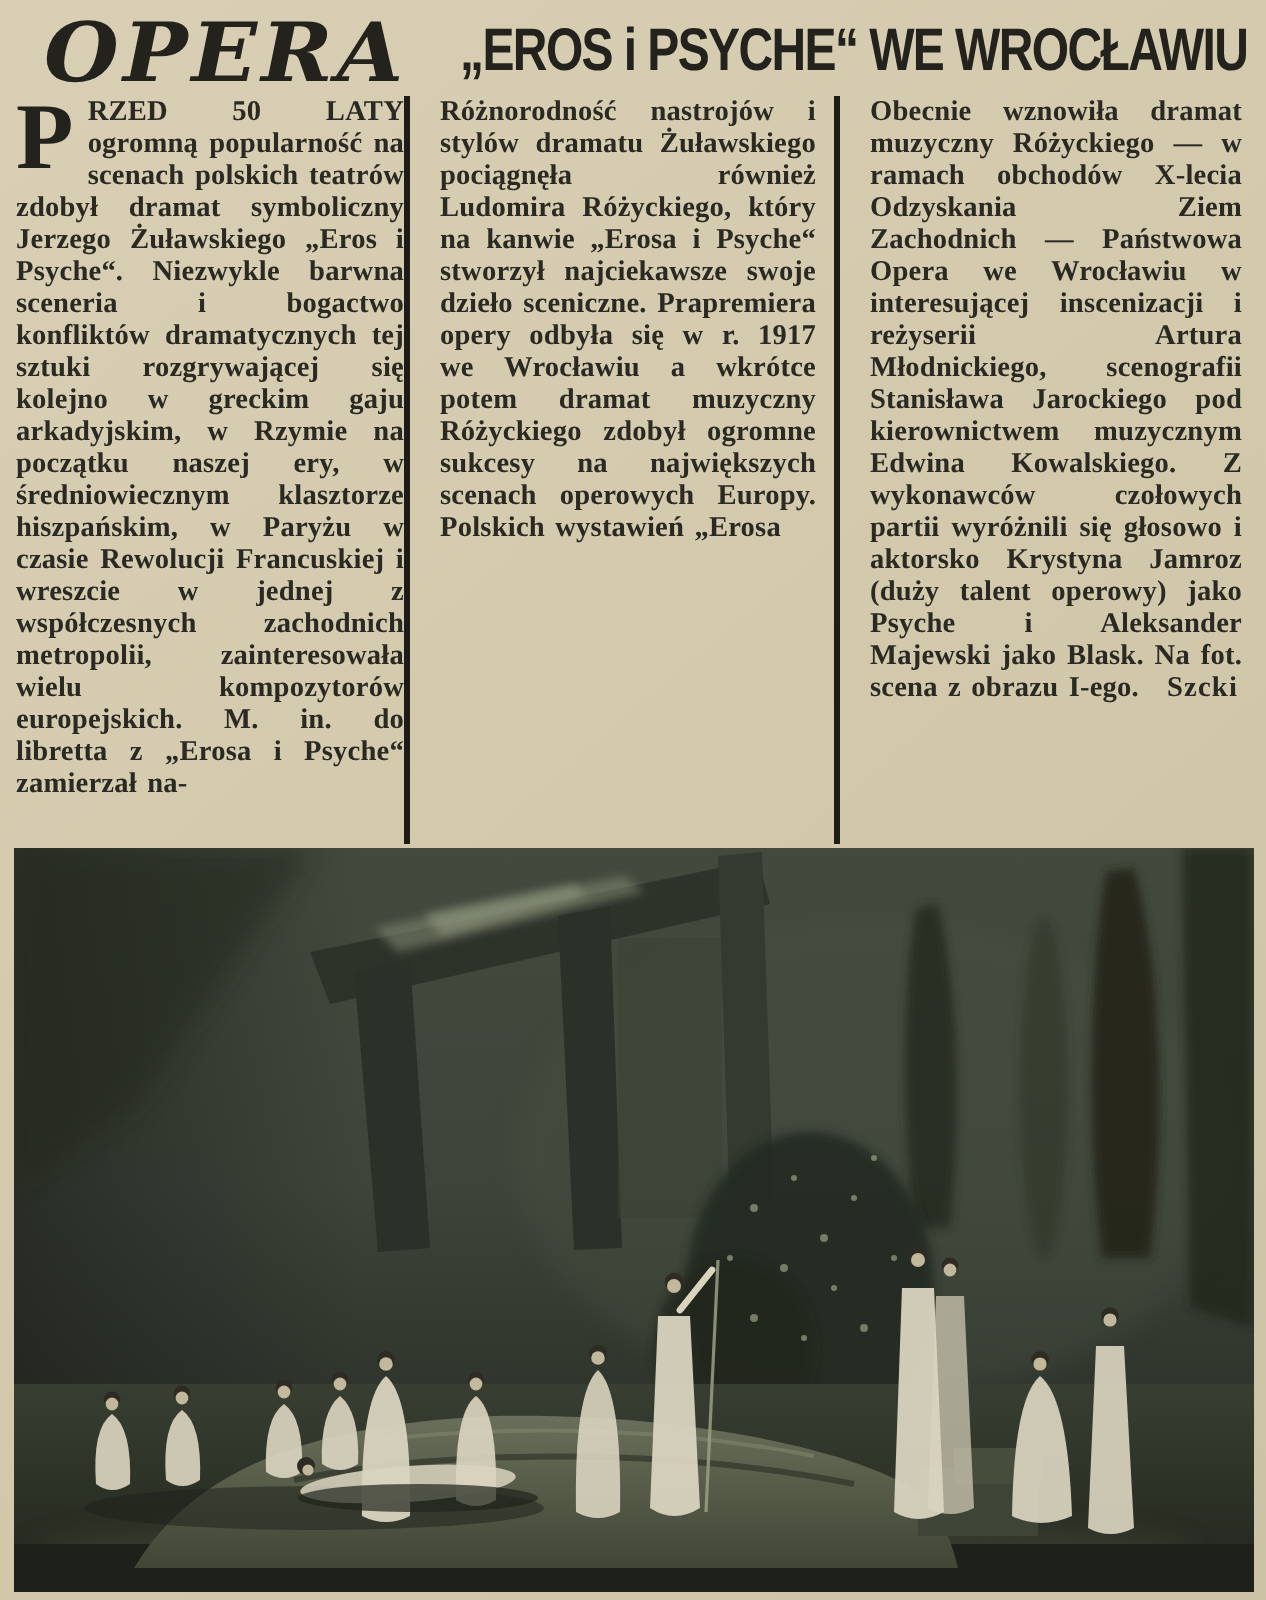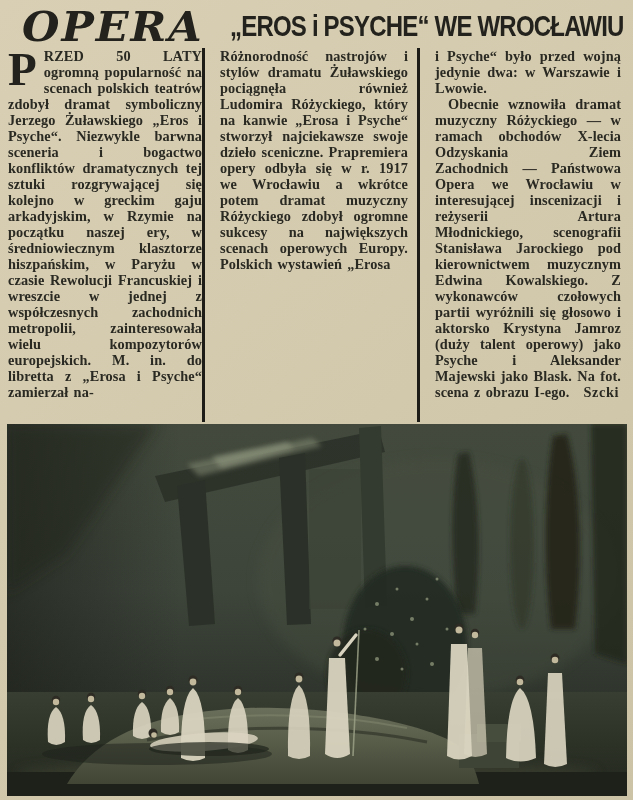--- a/index.html
+++ b/index.html
@@ -85,21 +85,20 @@
   <main class="columns">
     <div class="col c1">
       <p><span class="dropcap">P</span><span>RZED 50 LATY ogromną popularność na scenach polskich teatrów zdobył dramat symboliczny Jerzego Żuławskiego „Eros i Psyche“. Niezwykle barwna sceneria i bogactwo konfliktów dramatycznych tej sztuki rozgrywającej się kolejno w greckim gaju arkadyjskim, w Rzymie na początku naszej ery, w średniowiecznym klasztorze hiszpańskim, w Paryżu w czasie Rewolucji Francuskiej i wreszcie w jednej z współczesnych zachodnich metropolii, zainteresowała wielu kompozytorów europejskich. M. in. do libretta z „Erosa i Psyche“ zamierzał na-</span></p>
     </div>
     <div class="rule"></div>
     <div class="col c2">
       <p>Różnorodność nastrojów i stylów dramatu Żuławskiego pociągnęła również Ludomira Różyckiego, który na kanwie „Erosa i Psyche“ stworzył najciekawsze swoje dzieło sceniczne. Prapremiera opery odbyła się w r. 1917 we Wrocławiu a wkrótce potem dramat muzyczny Różyckiego zdobył ogromne sukcesy na największych scenach operowych Europy. Polskich wystawień „Erosa</p>
     </div>
     <div class="rule"></div>
     <div class="col c3">
-      <p>i Psyche“ było przed wojną jedynie dwa: w Warszawie i Lwowie.</p>
       <p><span>Obecnie wznowiła dramat muzyczny Różyckiego — w ramach obchodów X-lecia Odzyskania Ziem Zachodnich — Państwowa Opera we Wrocławiu w interesującej inscenizacji i reżyserii Artura Młodnickiego, scenografii Stanisława Jarockiego pod kierownictwem muzycznym Edwina Kowalskiego. Z wykonawców czołowych partii wyróżnili się głosowo i aktorsko Krystyna Jamroz (duży talent operowy) jako Psyche i Aleksander Majewski jako Blask. Na fot. scena z obrazu I-ego.</span><span class="signature">Szcki</span></p>
     </div>
   </main>
 
   <figure class="photo">
     <svg viewBox="0 0 620 372" xmlns="http://www.w3.org/2000/svg">
       <defs>
         <linearGradient id="gBase" x1="0" y1="0" x2="0" y2="1">
           <stop offset="0" stop-color="#434a3d"></stop>
           <stop offset=".45" stop-color="#3d443a"></stop>

